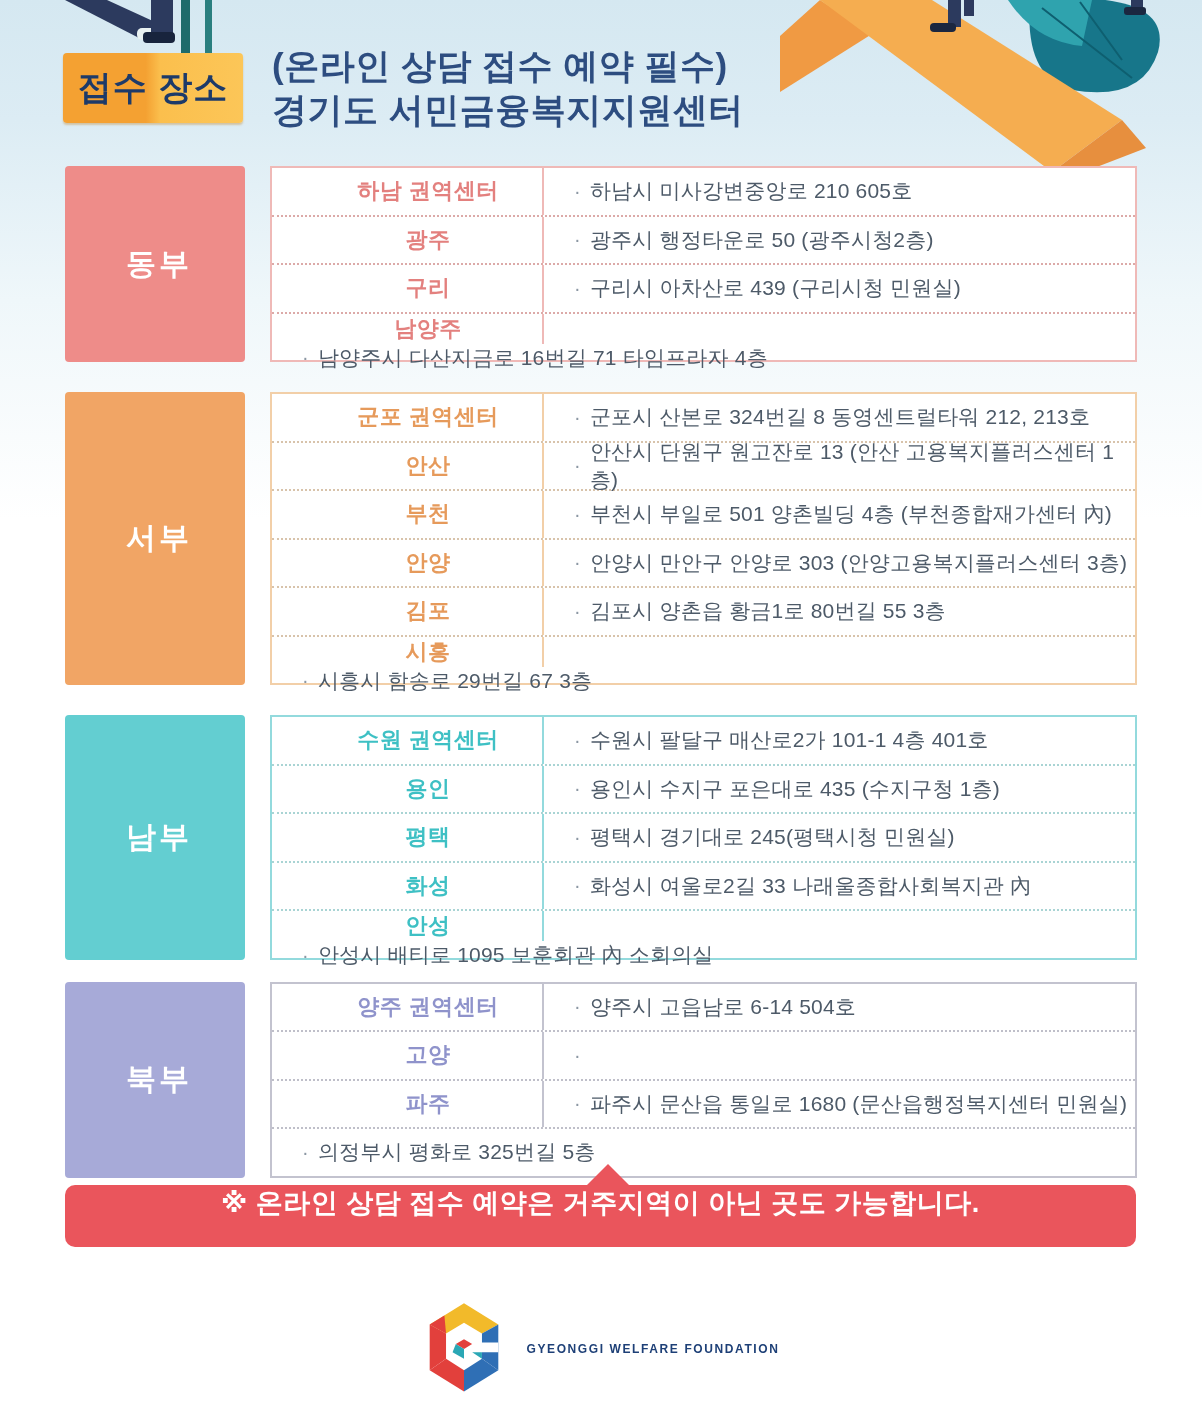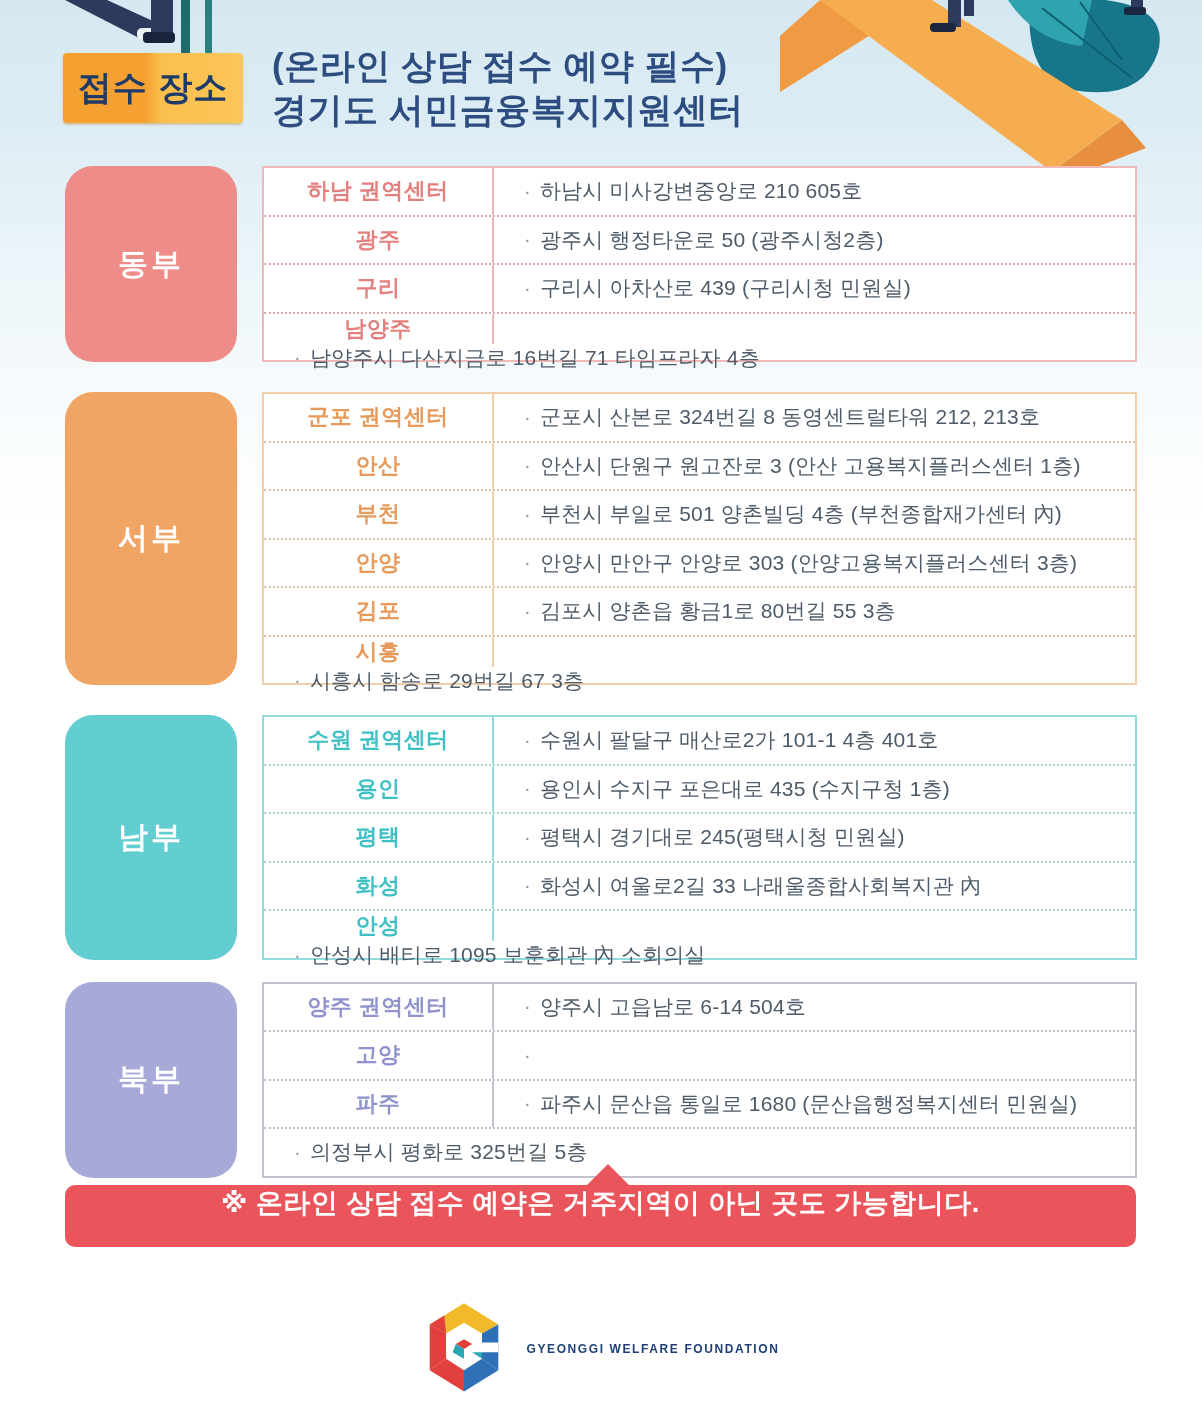--- a/index.html
+++ b/index.html
@@ -14,27 +14,27 @@
     box-shadow:0 2px 2px rgba(190,120,20,.35);}
   .badge span{font-size:34px;font-weight:bold;color:#1d3a69;letter-spacing:1px;}
   .title{position:absolute;left:272px;top:44px;color:#2d4d80;font-weight:bold;
     font-size:35px;line-height:44px;letter-spacing:0.5px;}
 
   
   .sections{position:absolute;left:65px;top:166px;width:1072px;}
   .section{display:flex;align-items:stretch;margin-bottom:30px;}
   .section:nth-child(3){margin-bottom:22px;}
   .section:last-child{margin-bottom:0;}
-  .block{width:172px;border-radius:28px;background:var(--accent);
-    display:flex;align-items:center;justify-content:center;flex-shrink:0;margin-right:25px;}
+  .block{width:172px;border-radius:4px;background:var(--accent);
+    display:flex;align-items:center;justify-content:center;flex-shrink:0;margin-right:25px;padding-left:8px;}
   .region-name{color:#fff;font-size:30px;letter-spacing:3px;font-weight:600;}
   .table{flex:1;background:#fff;border:2px solid var(--border);display:flex;flex-direction:column;}
   .row{height:46.5px;display:flex;align-items:stretch;border-bottom:2px dotted var(--dot);}
   .row:last-child{border-bottom:none;flex-direction:column;}
-  .cell{display:flex;align-items:center;}
+  .cell{display:flex;align-items:center;padding-left:42px;}
   .label-cell{width:228px;flex-shrink:0;justify-content:center;border-right:2px solid var(--border);
     color:var(--label);font-size:22px;font-weight:bold;letter-spacing:0.5px;}
   .addr-cell{flex:1;padding-left:30px;color:#4d5a68;font-size:21px;letter-spacing:0.2px;}
   .bullet{color:#8b97a3;margin-right:9px;font-size:20px;}
 
   
   .notice{position:absolute;left:65px;top:1185px;width:1071px;height:62px;border-radius:10px;
     background:var(--notice-color,#ea555c);display:flex;justify-content:center;}
   .notice .tri{position:absolute;top:-21px;left:50%;margin-left:-15px;width:0;height:0;
     border-left:22px solid transparent;border-right:22px solid transparent;
@@ -134,21 +134,21 @@
             <div class="cell label-cell">군포 권역센터</div>
             <div class="cell addr-cell">
               <span class="bullet">·</span>
               <span>군포시 산본로 324번길 8 동영센트럴타워 212, 213호</span>
             </div>
           </div>
           <div class="row">
             <div class="cell label-cell">안산</div>
             <div class="cell addr-cell">
               <span class="bullet">·</span>
-              <span>안산시 단원구 원고잔로 3 (안산 고용복지플러스센터 1층)</span>
+              <span>안산시 단원구 원고잔로 13 (안산 고용복지플러스센터 1층)</span>
             </div>
           </div>
           <div class="row">
             <div class="cell label-cell">부천</div>
             <div class="cell addr-cell">
               <span class="bullet">·</span>
               <span>부천시 부일로 501 양촌빌딩 4층 (부천종합재가센터 內)</span>
             </div>
           </div>
           <div class="row">

